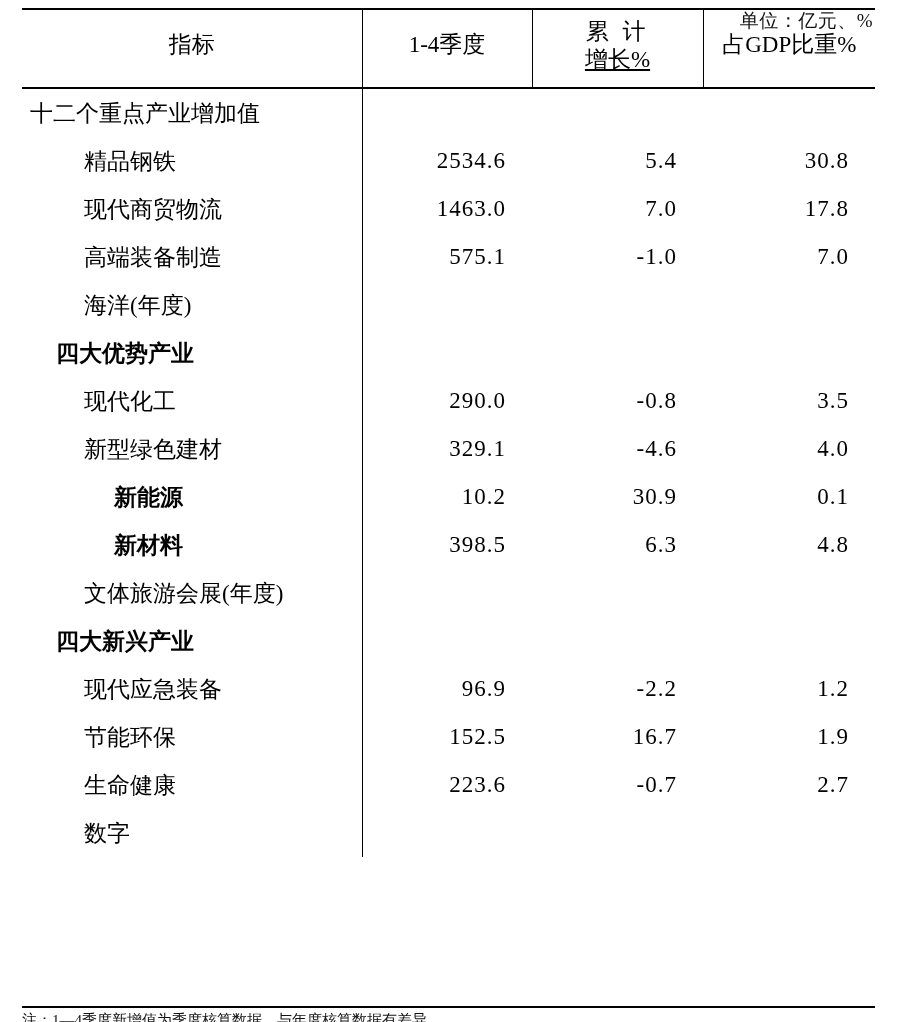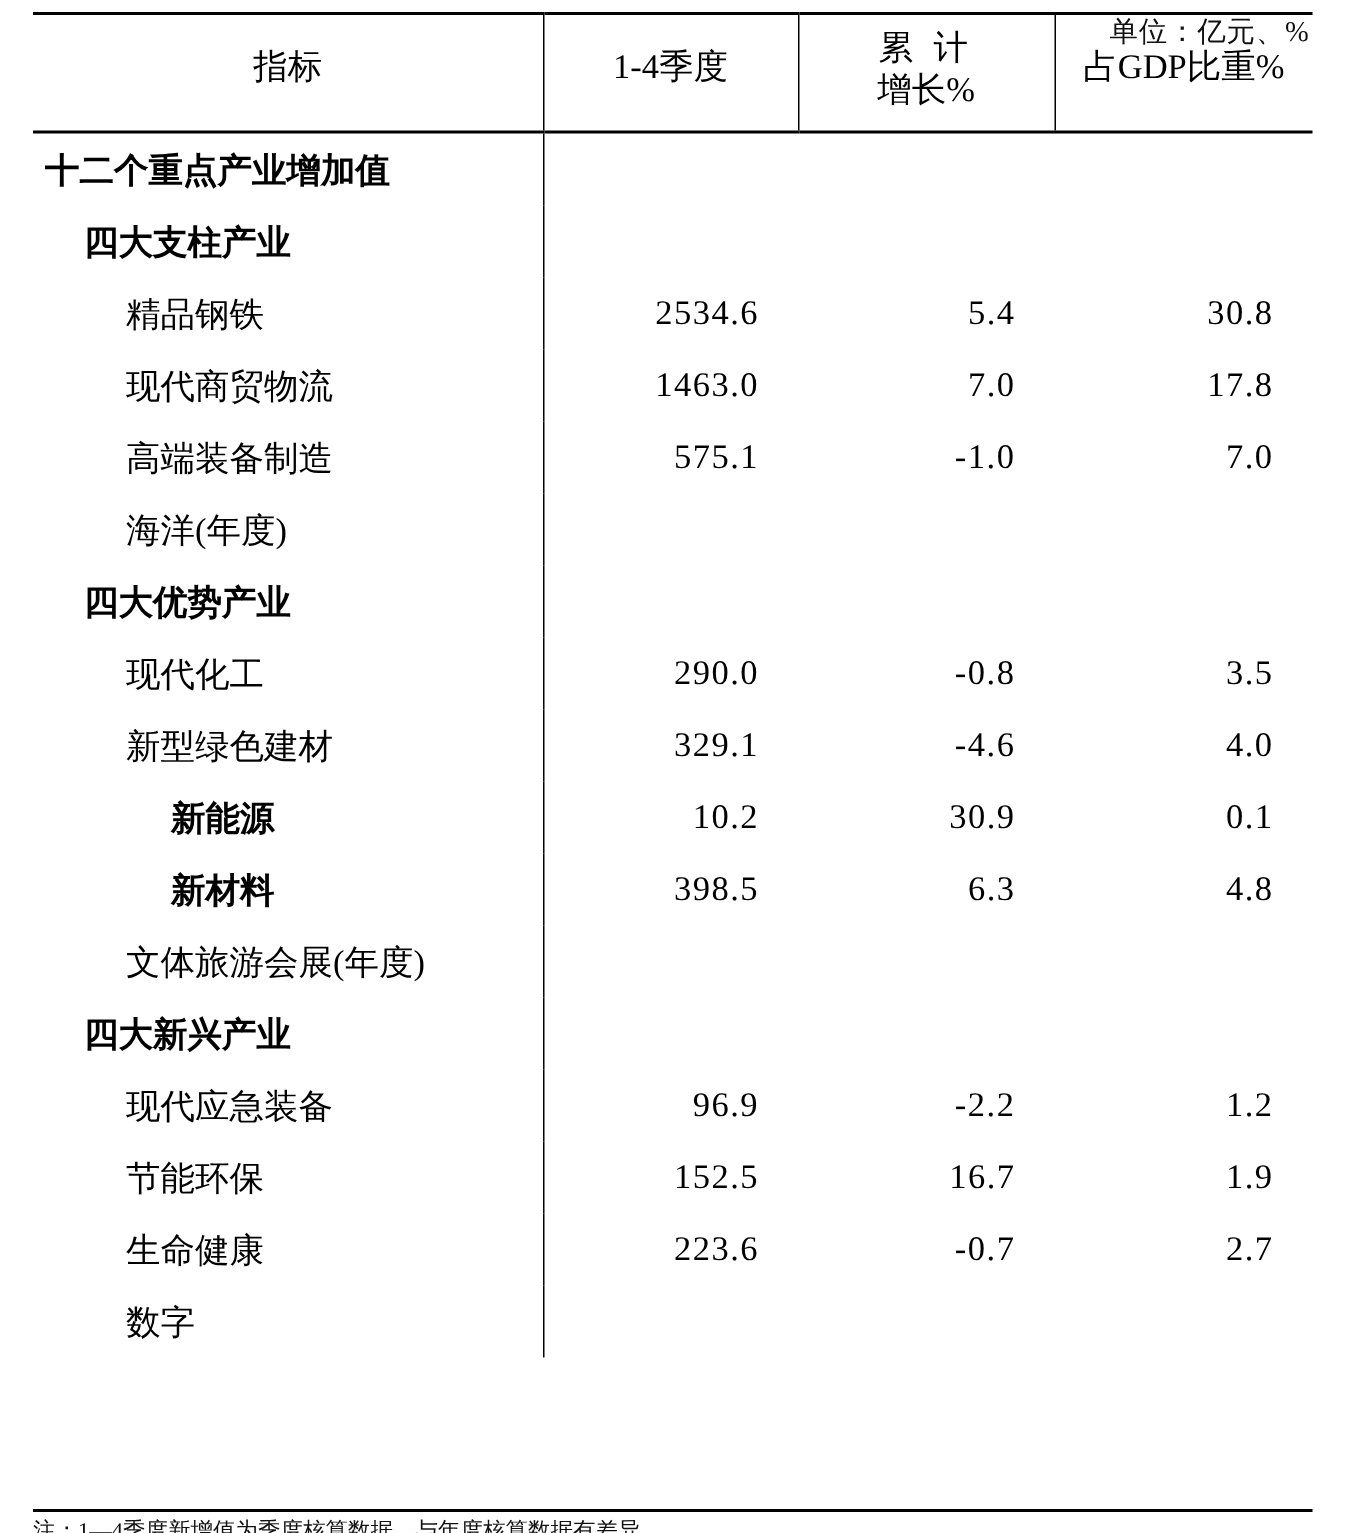--- a/index.html
+++ b/index.html
@@ -51,21 +51,21 @@
     border-top: 2.5px solid #000;
     border-bottom: 2px solid #000;
   }
   thead th.sep-left {
     border-left: 1.5px solid #000;
   }
   thead th.hdr-two-line {
     line-height: 1.2;
   }
   .hdr-line1 { display: block; letter-spacing: 4px; }
-  .hdr-line2 { display: block; }
+  .hdr-line2 { display: block; text-decoration: underline; }
 
   tbody td {
     font-size: 23px;
     padding: 6px 10px;
     vertical-align: middle;
     border: none;
     height: 36px;
   }
   tbody td.name {
     text-align: left;
@@ -74,21 +74,21 @@
   tbody td.num {
     text-align: right;
     padding-right: 26px;
     font-family: "Liberation Serif", "DejaVu Serif", serif;
     letter-spacing: 1px;
   }
   tbody td.sep-left {
     border-left: 1.5px solid #000;
   }
   
-  .lvl0 { padding-left: 8px; font-weight: bold; }
+  .lvl0 { padding-left: 8px; font-weight: normal; }
   .lvl1 { padding-left: 34px; font-weight: bold; }
   .lvl2 { padding-left: 62px; font-weight: normal; }
   .lvl3 { padding-left: 92px; font-weight: bold; }
 
   .footnote-rule {
     position: absolute;
     left: 22px;
     right: 22px;
     bottom: 22px;
     border-top: 2.5px solid #000;
@@ -128,26 +128,20 @@
       </tr>
     </thead>
     <tbody id="table-body">
         <tr>
           <td class="name lvl0">十二个重点产业增加值</td>
           <td class="num sep-left"></td>
           <td class="num"></td>
           <td class="num"></td>
         </tr>
         <tr>
-          <td class="name lvl1">四大支柱产业</td>
-          <td class="num sep-left"></td>
-          <td class="num"></td>
-          <td class="num"></td>
-        </tr>
-        <tr>
           <td class="name lvl2">精品钢铁</td>
           <td class="num sep-left">2534.6</td>
           <td class="num">5.4</td>
           <td class="num">30.8</td>
         </tr>
         <tr>
           <td class="name lvl2">现代商贸物流</td>
           <td class="num sep-left">1463.0</td>
           <td class="num">7.0</td>
           <td class="num">17.8</td>

